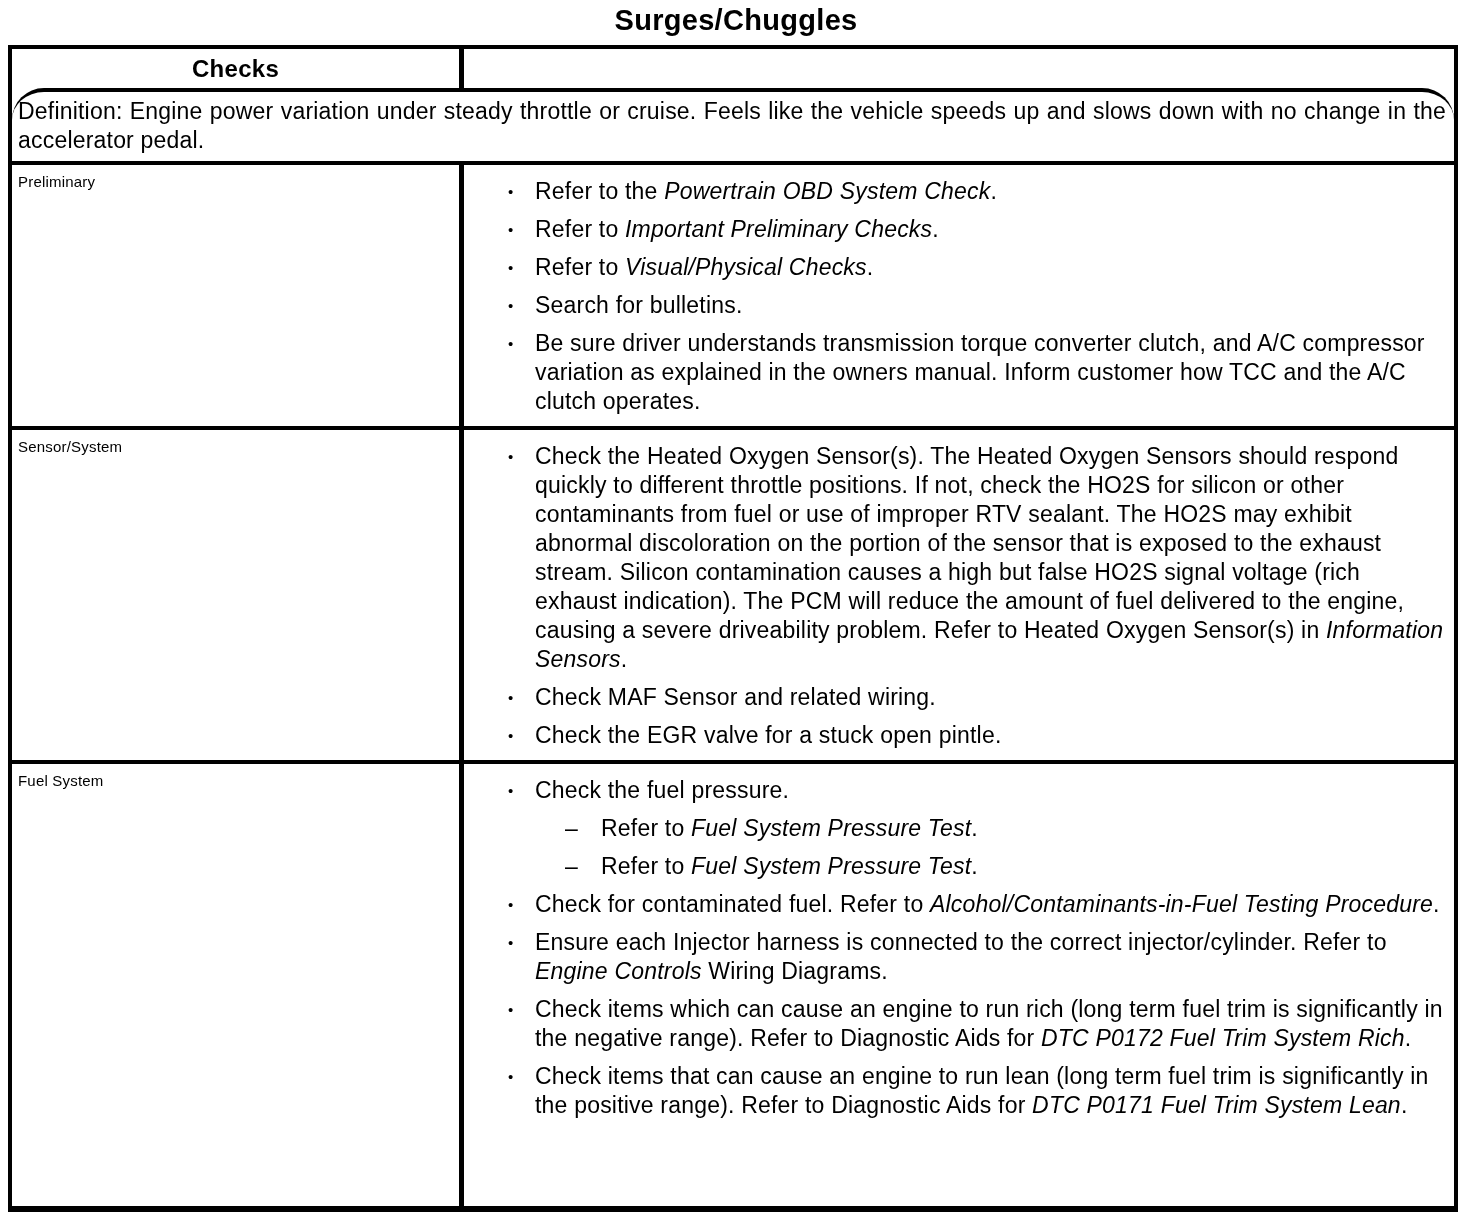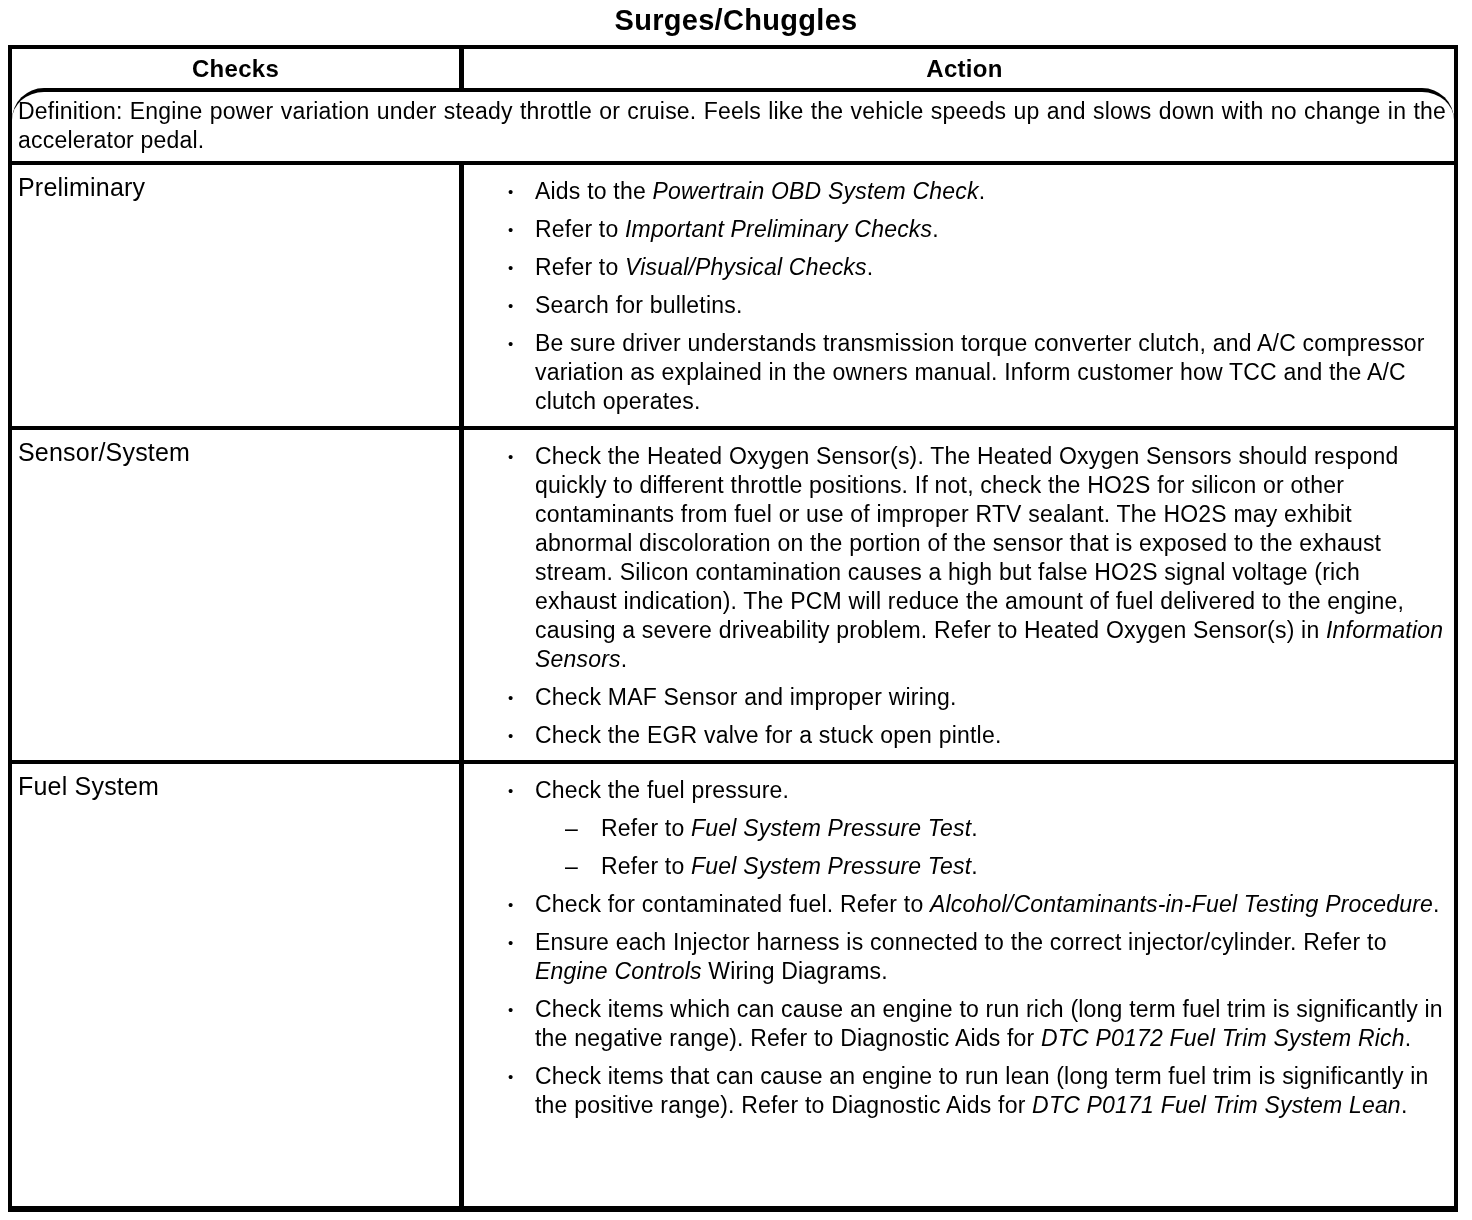--- a/index.html
+++ b/index.html
@@ -75,21 +75,21 @@
     text-align: justify;
     border-radius: 32px;
   }
   .body-row {
     border-top: 4px solid #000;
   }
   #rows .body-row:nth-child(1) { min-height: 254px; }
   #rows .body-row:nth-child(2) { min-height: 326px; }
   #rows .body-row:nth-child(3) { min-height: 446px; }
   .check-cell {
-    font-size: 25px;
+    font-size: 15px;
     letter-spacing: 0.2px;
     padding: 8px 22px 6px 6px;
   }
   .action-cell {
     padding: 12px 10px 10px 44px;
   }
   .action-item {
     display: flex;
     align-items: flex-start;
     margin-bottom: 9px;
@@ -123,32 +123,31 @@
 </style>
 </head>
 <body>
 
 <div class="page">
   <h1 class="title">Surges/Chuggles</h1>
 
   <div class="table">
     <div class="row header-row">
       <div class="cell col-checks header-cell">Checks</div>
-      <div class="cell col-action header-cell">Action</div>
     </div>
 
     <div class="definition-row">Definition: Engine power variation under steady throttle or cruise. Feels like the vehicle speeds up and slows down with no change in the accelerator pedal.</div>
 
     <div id="rows">
         <div class="row body-row">
           <div class="cell col-checks check-cell">Preliminary</div>
           <div class="cell col-action action-cell">
             <div class="action-item bullet">
               <span class="marker">•</span>
-              <span class="txt"><span>Aids to the </span><span class="it">Powertrain OBD System Check</span><span>.</span></span>
+              <span class="txt"><span>Refer to the </span><span class="it">Powertrain OBD System Check</span><span>.</span></span>
             </div>
             <div class="action-item bullet">
               <span class="marker">•</span>
               <span class="txt"><span>Refer to </span><span class="it">Important Preliminary Checks</span><span>.</span></span>
             </div>
             <div class="action-item bullet">
               <span class="marker">•</span>
               <span class="txt"><span>Refer to </span><span class="it">Visual/Physical Checks</span><span>.</span></span>
             </div>
             <div class="action-item bullet">
@@ -163,21 +162,21 @@
         </div>
         <div class="row body-row">
           <div class="cell col-checks check-cell">Sensor/System</div>
           <div class="cell col-action action-cell">
             <div class="action-item bullet">
               <span class="marker">•</span>
               <span class="txt"><span>Check the Heated Oxygen Sensor(s). The Heated Oxygen Sensors should respond quickly to different throttle positions. If not, check the HO2S for silicon or other contaminants from fuel or use of improper RTV sealant. The HO2S may exhibit abnormal discoloration on the portion of the sensor that is exposed to the exhaust stream. Silicon contamination causes a high but false HO2S signal voltage (rich exhaust indication). The PCM will reduce the amount of fuel delivered to the engine, causing a severe driveability problem. Refer to Heated Oxygen Sensor(s) in </span><span class="it">Information Sensors</span><span>.</span></span>
             </div>
             <div class="action-item bullet">
               <span class="marker">•</span>
-              <span class="txt"><span>Check MAF Sensor and improper wiring.</span></span>
+              <span class="txt"><span>Check MAF Sensor and related wiring.</span></span>
             </div>
             <div class="action-item bullet">
               <span class="marker">•</span>
               <span class="txt"><span>Check the EGR valve for a stuck open pintle.</span></span>
             </div>
           </div>
         </div>
         <div class="row body-row">
           <div class="cell col-checks check-cell">Fuel System</div>
           <div class="cell col-action action-cell">

